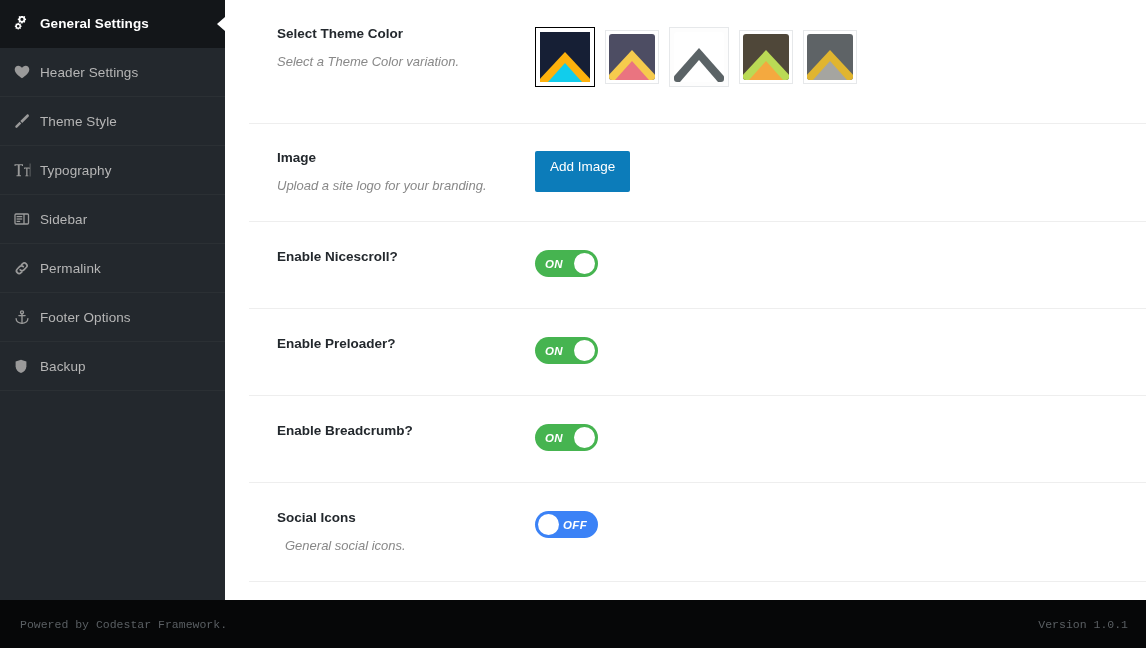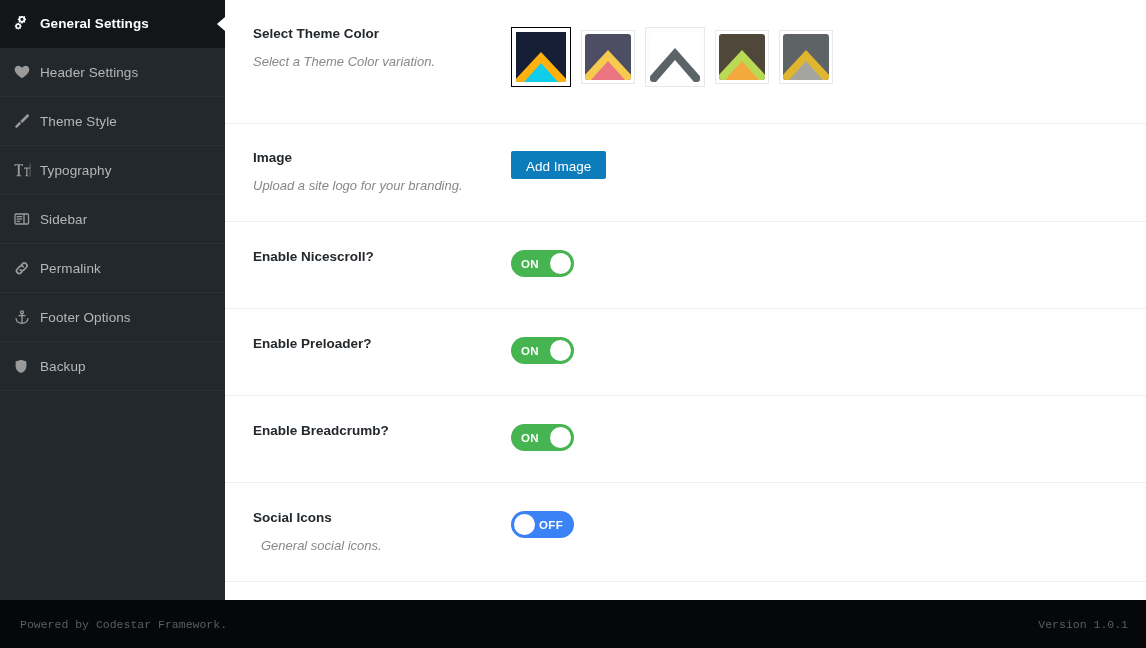--- a/index.html
+++ b/index.html
@@ -14,20 +14,21 @@
     width: 1146px; height: 648px;
     display: flex;
     flex-direction: column;
     background: #ffffff;
   }
   .body-row {
     display: flex;
     flex-direction: row;
     height: 600px;
     width: 1146px;
+    gap: 24px;
   }
 
   
   .sidebar {
     width: 225px;
     min-width: 225px;
     background: #23282d;
     height: 600px;
     position: relative;
   }
@@ -152,37 +153,38 @@
     border-left: 17px solid transparent;
     border-right: 17px solid transparent;
   }
 
   
   .btn-add-image {
     display: inline-block;
     background: #0c7cba;
     color: #ffffff;
     font-size: 13.5px;
-    padding: 8px 15px 4px 15px;
+    padding: 8px 15px 17px 15px;
     border: none;
     border-radius: 2px;
     cursor: pointer;
     font-family: "Liberation Sans", sans-serif;
     line-height: 1.2;
   }
 
   
   .toggle {
     position: relative;
     width: 63px; height: 27px;
     border-radius: 14px;
     display: flex;
     align-items: center;
     cursor: pointer;
     user-select: none;
+    font-style: italic;
   }
   .toggle.on { background: #46b450; justify-content: flex-start; padding-left: 10px; }
   .toggle.off { background: #3b82f6; justify-content: flex-end; padding-right: 11px; }
   .toggle .tlabel {
     font-size: 11.5px;
     font-weight: bold;
     color: #ffffff;
     letter-spacing: .3px;
   }
   .toggle .knob {

